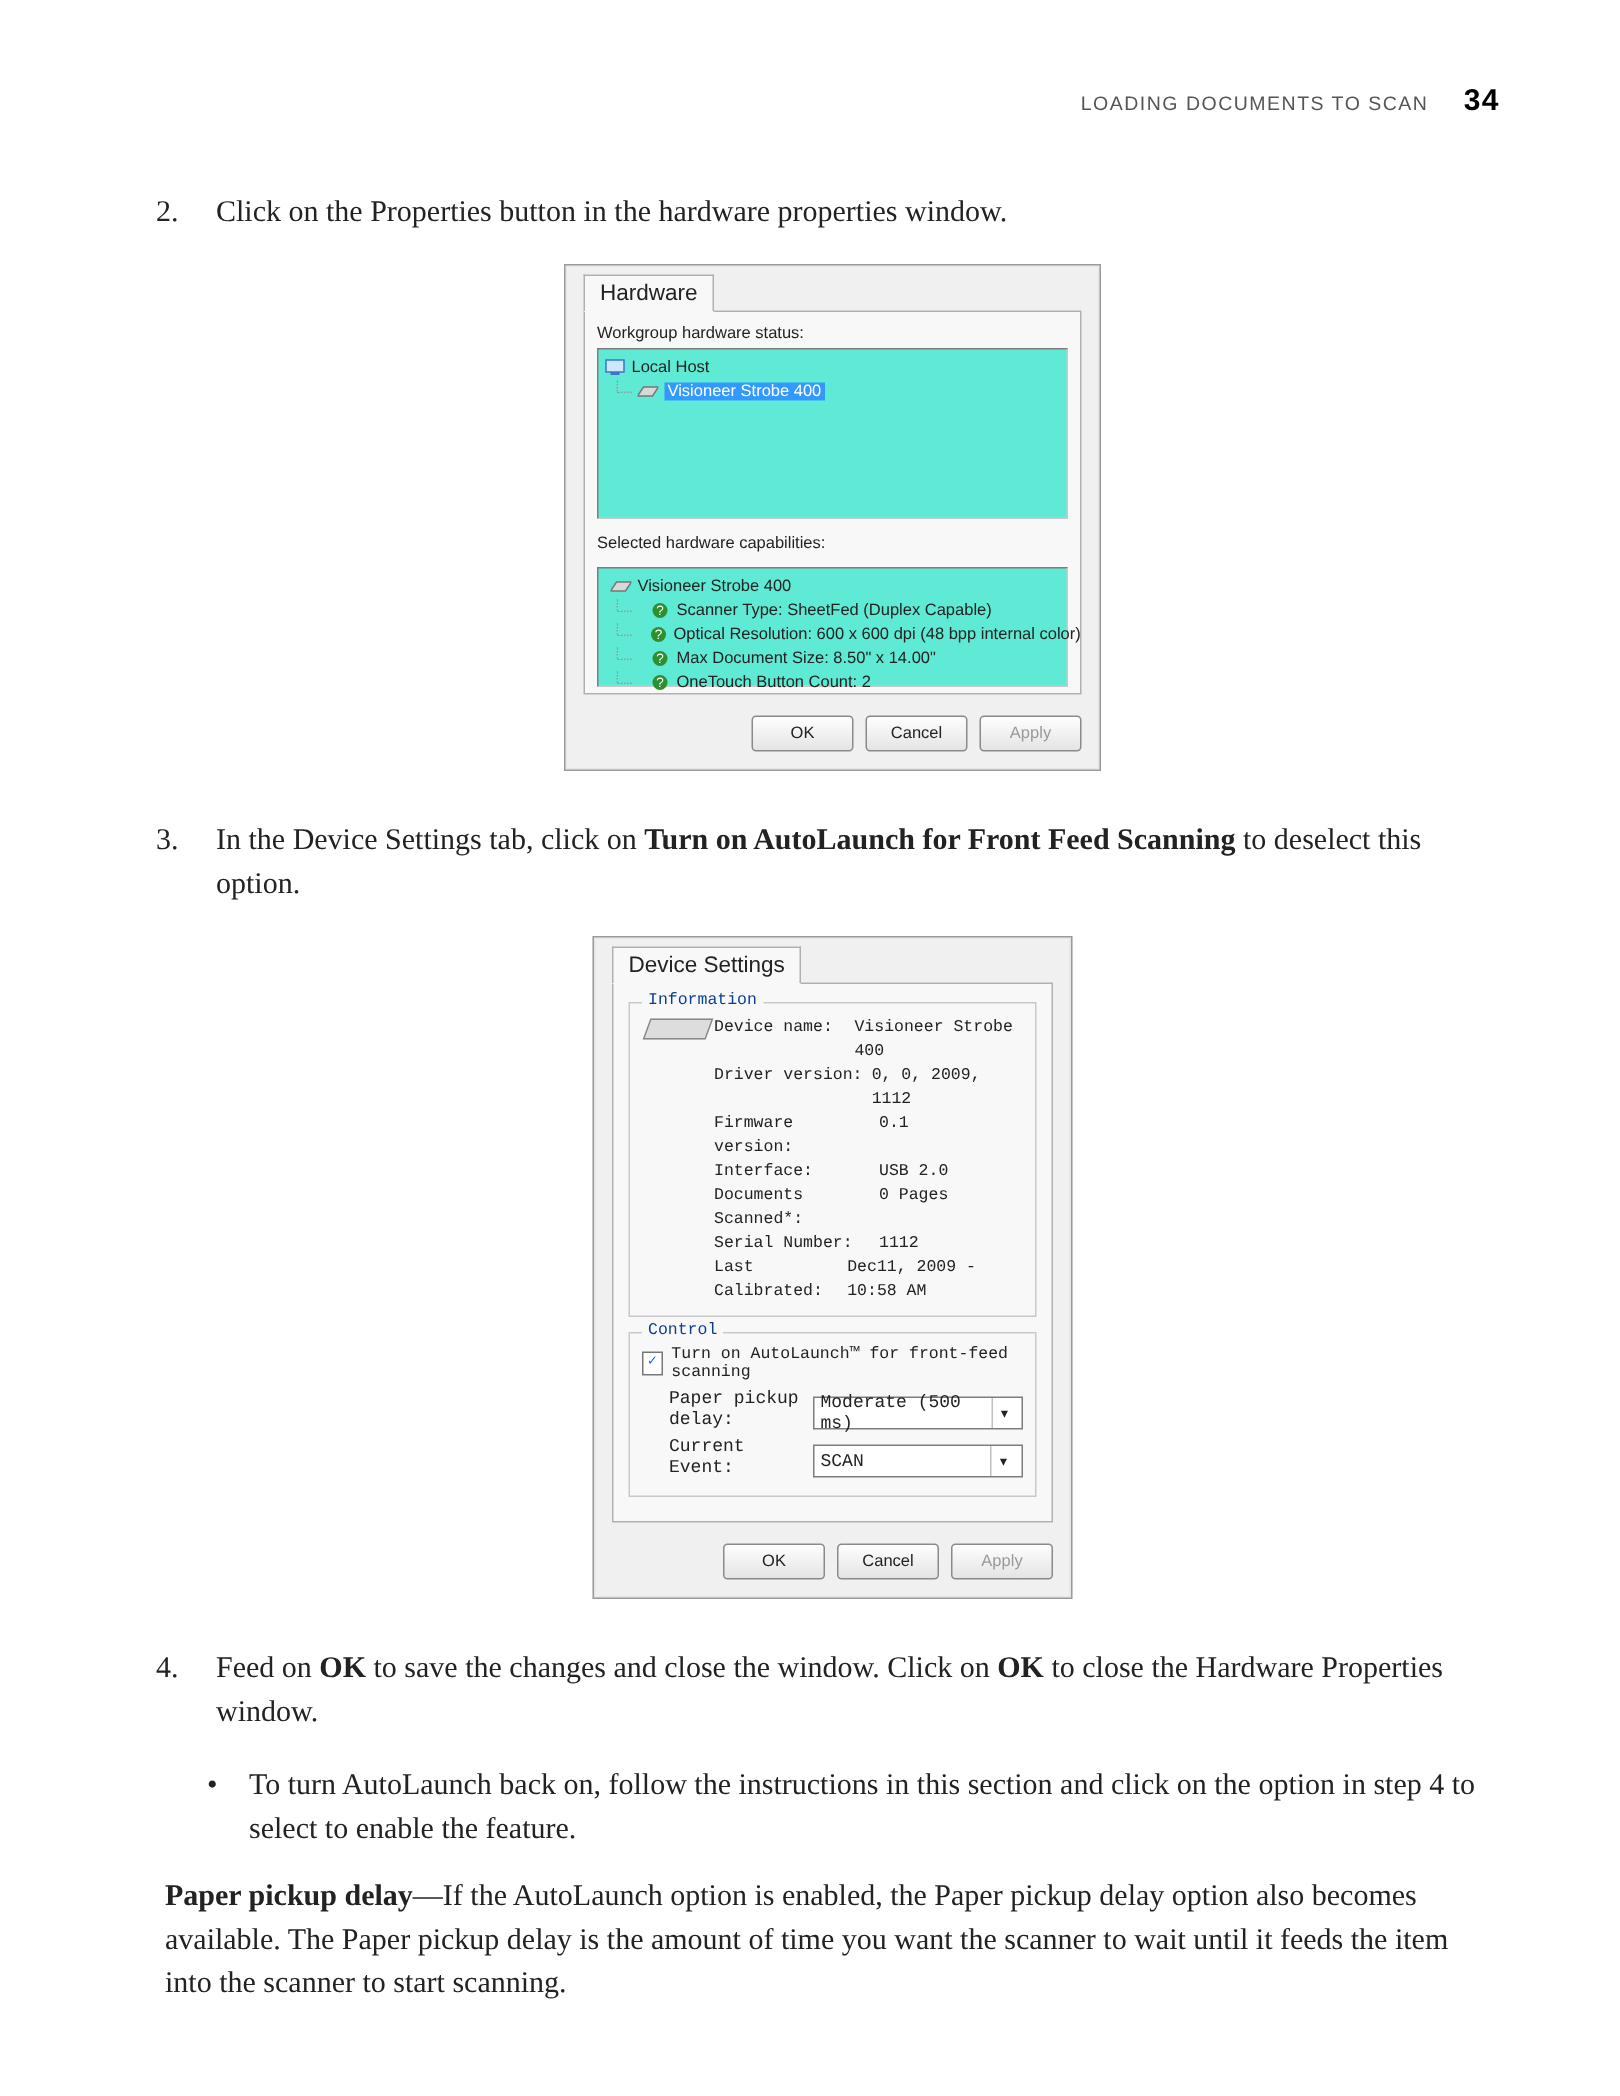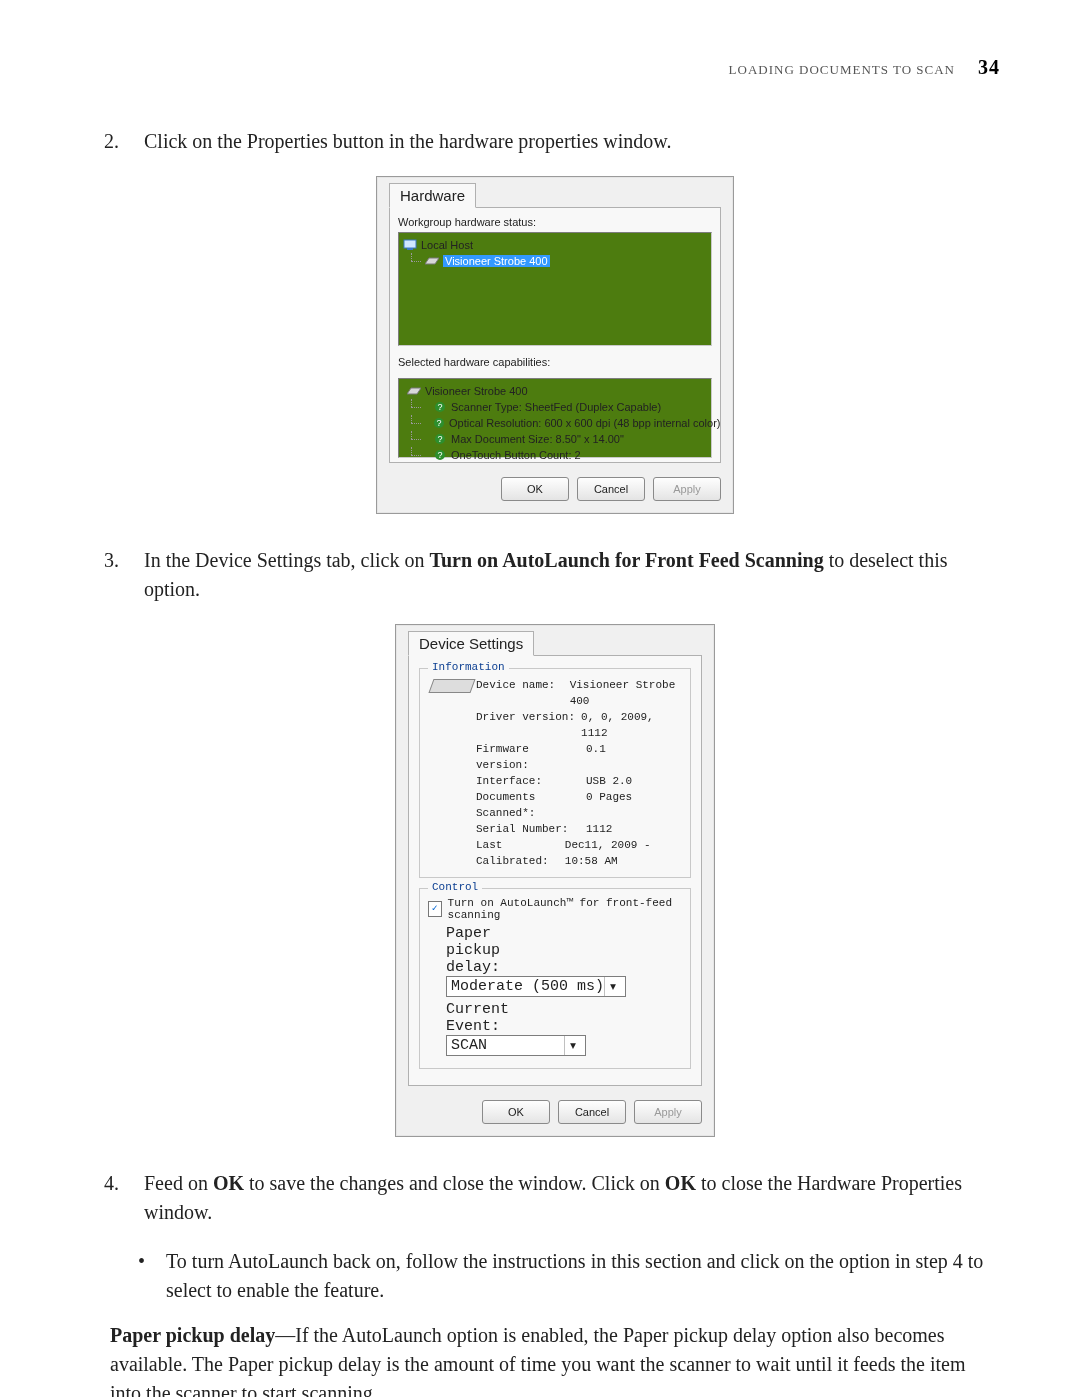--- a/index.html
+++ b/index.html
@@ -14,21 +14,21 @@
     height: 1397px;
     position: relative;
     box-sizing: border-box;
     padding: 56px 80px 40px 110px;
   }
   .header {
     text-align: right;
     font-size: 16px;
     letter-spacing: 1px;
     margin-bottom: 48px;
-    font-family: Liberation Serif, serif;
+    font-family: Liberation Sans, sans-serif;
     color: #555;
   }
   .header .pagenum {
     font-weight: bold;
     color: #000;
     font-size: 20px;
     margin-left: 18px;
   }
   .step {
     display: flex;
@@ -91,21 +91,21 @@
     background: linear-gradient(#fefefe, #e4e4e4);
     border: 1px solid #8a8a8a;
     border-radius: 3px;
     display: inline-flex;
     align-items: center;
     justify-content: center;
     color: #222;
   }
   .winbtn.disabled { color: #999; }
   .sunken {
-    background: #4d7c0f;
+    background: #5eead4;
     border: 1px solid #7d7d7d;
     border-right-color: #c9c9c9;
     border-bottom-color: #c9c9c9;
     box-sizing: border-box;
   }
   
   .d1 { width: 358px; }
   .d1 .panel { padding: 8px 8px 4px; }
   .d1 .lbl { margin-bottom: 4px; }
   .d1 .tree-area { display: flex; gap: 6px; }
@@ -142,21 +142,21 @@
     position: absolute; top: -8px; left: 8px; background: #f8f8f8;
     padding: 0 4px; font-size: 11px; color: #0b3e91;
   }
   .info-grid { display: flex; }
   .info-icon { width: 48px; padding-top: 2px; display:flex; justify-content:center; }
   .info-rows { flex: 1; }
   .info-row { display: flex; font-size: 11px; line-height: 16px; }
   .info-row .k { width: 110px; }
   .ctrl-row { display: flex; align-items: center; height: 24px; font-size: 11px; }
   .checkbox { width: 14px; height: 14px; border: 1px solid #777; background: #fff; margin-right: 6px; display: inline-flex; align-items:center; justify-content:center; font-size:10px; color:#0b6cd6; line-height:1;}
-  .formrow { display: flex; align-items: flex-start; margin: 4px 0 4px 18px; font-size: 15px; flex-direction: column; }
+  .formrow { display: flex; align-items: flex-end; margin: 4px 0 4px 18px; font-size: 12px; }
   .formrow .flabel { width: 98px; }
   .combo {
     flex: 1; height: 20px; background: #fff; border: 1px solid #7d7d7d;
     display: flex; align-items: center; padding: 0 4px; justify-content: space-between;
     min-width: 130px;
   }
   .combo .arrow {
     width: 16px; height: 100%; display: flex; align-items: center; justify-content: center;
     border-left: 1px solid #c0c0c0;
   }

